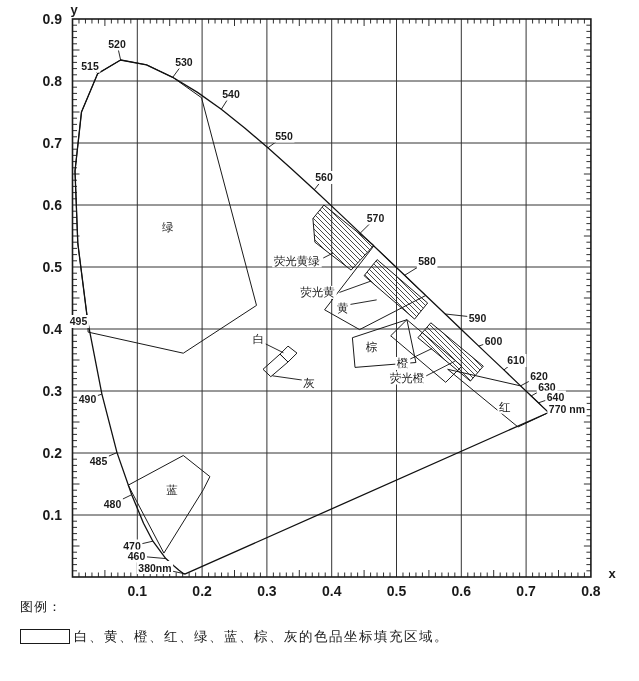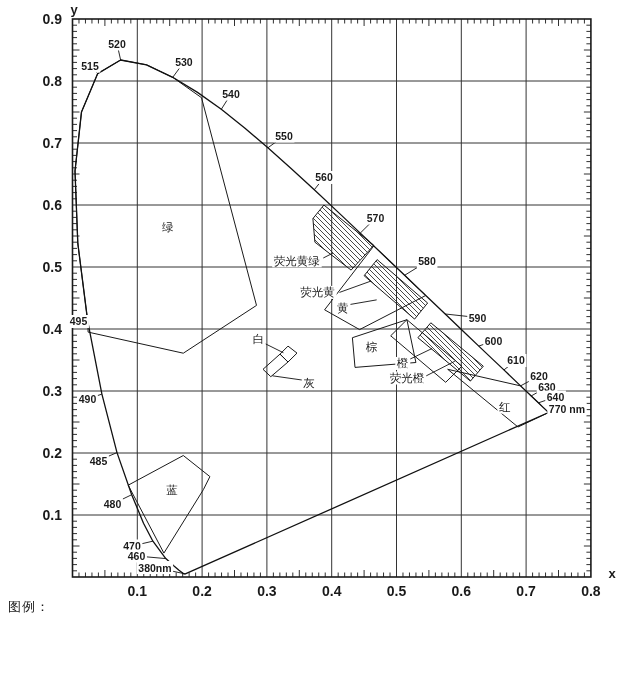--- a/index.html
+++ b/index.html
@@ -1,19 +1,19 @@
 <!DOCTYPE html>
 <html><head>
 <meta charset="utf-8">
 <style>
   html,body{margin:0;padding:0;background:#fff;}
   body{font-family:"Liberation Sans", sans-serif;}
   .figure{position:relative;width:639px;height:681px;background:#fff;overflow:hidden;}
   #chart{position:absolute;left:0;top:0;}
-  .legend{position:absolute;left:8px;top:598px;color:#1a1a1a;}
+  .legend{position:absolute;left:20px;top:598px;color:#1a1a1a;}
   .legend-title{font-size:13px;letter-spacing:1px;}
   .legend-row{display:flex;align-items:center;margin-top:12px;height:17px;}
   .swatch{width:50px;height:15px;border:1px solid #1a1a1a;box-sizing:border-box;background:#fff;flex:0 0 auto;}
   .swatch.hatch{background:repeating-linear-gradient(45deg,#1a1a1a 0,#1a1a1a 1px,#fff 1px,#fff 4px);}
   .legend-text{font-size:13.5px;letter-spacing:1.5px;margin-left:4px;white-space:nowrap;}
 </style>
 </head>
 <body>
 
 <div class="figure">
@@ -482,14 +482,18 @@
         <text x="461.3" y="591" text-anchor="middle" dominant-baseline="central" font-size="14" font-weight="bold" fill="#1a1a1a">0.6</text>
         <text x="526.0999999999999" y="591" text-anchor="middle" dominant-baseline="central" font-size="14" font-weight="bold" fill="#1a1a1a">0.7</text>
         <text x="590.9" y="591" text-anchor="middle" dominant-baseline="central" font-size="14" font-weight="bold" fill="#1a1a1a">0.8</text>
         <text x="74" y="9" text-anchor="middle" dominant-baseline="central" font-size="13" font-weight="bold" fill="#1a1a1a">y</text>
         <text x="612" y="573" text-anchor="middle" dominant-baseline="central" font-size="13" font-weight="bold" fill="#1a1a1a">x</text>
       </g>
     </svg>
 
   <div class="legend">
     <div class="legend-title">图例：</div>
+    <div class="legend-row">
+      <span class="swatch plain"></span>
+      <span class="legend-text">白、黄、橙、红、绿、蓝、棕、灰的色品坐标填充区域。</span>
+    </div>
   </div>
 </div>
 
 </body></html>

